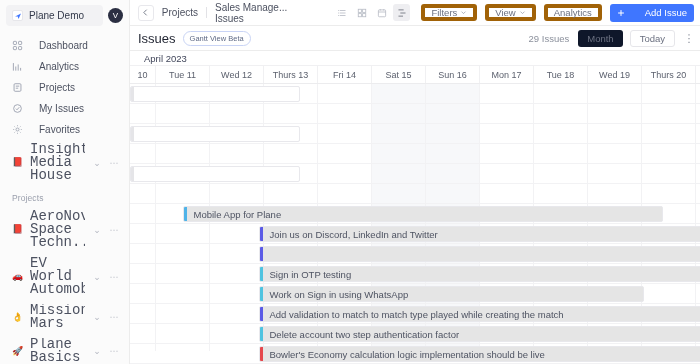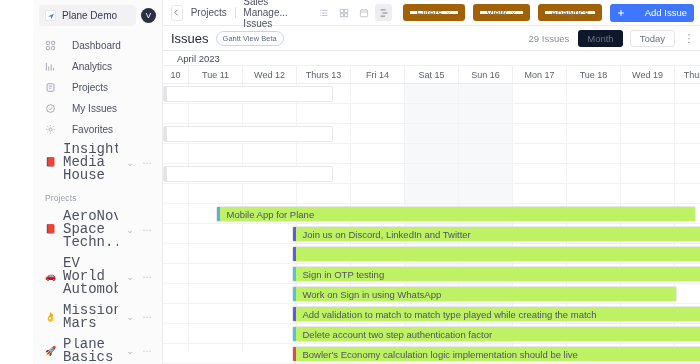--- a/index.html
+++ b/index.html
@@ -14,21 +14,20 @@
   .app { display: flex; width: 700px; height: 364px; }
 
   
   .sidebar {
     width: 130px; min-width: 130px; height: 364px;
     background: #fbfbfb;
     border-right: 1px solid #ececec;
     padding: 5px 6px 0 6px;
     overflow: hidden;
     position: relative;
-    margin-left: 33px;
   }
   .ws-row { display: flex; align-items: center; gap: 5px; margin-bottom: 9px; }
   .ws-btn {
     flex: 1; display: flex; align-items: center; gap: 6px;
     background: #f2f2f4; border-radius: 4px;
     padding: 4px 6px; height: 21px;
   }
   .ws-logo {
     width: 11px; height: 11px; border-radius: 2px; background: #ffffff;
     display: flex; align-items: center; justify-content: center;
@@ -80,21 +79,21 @@
   .crumbs { display: flex; align-items: center; gap: 8px; font-size: 10px; color: #4c5160; }
   .crumb-sep { width: 1px; height: 11px; background: #e2e2e6; }
   .spacer { flex: 1; }
   .vtoggles { display: flex; align-items: center; gap: 3px; margin-right: 3px; }
   .vt {
     width: 17px; height: 17px; border-radius: 3px;
     display: flex; align-items: center; justify-content: center; color: #b6bac4;
   }
   .vt.active { background: #eeeef1; color: #71757f; }
   .pill {
-    height: 17px; border: 7px solid #a16207; border-radius: 3px; background:#fff;
+    height: 17px; border: 4px solid #a16207; border-radius: 3px; background:#fff;
     display: flex; align-items: center; gap: 3px; padding: 0 6px;
     font-size: 9.5px; color: #6b7080; white-space: nowrap;
   }
   .addbtn {
     height: 18px; border-radius: 3px; background: #3f76ff; color: #fff;
     display: flex; align-items: center; gap: 20px; padding: 0 7px;
     font-size: 9.5px; white-space: nowrap;
   }
 
   .subbar {
@@ -127,21 +126,21 @@
     font-size: 9px; color: #5c616e; border-right: 1px solid #f0f0f2;
   }
   .grid { position: absolute; left: 0; top: 33px; width: 1200px; bottom: 0; display: flex; }
   .gcol { width: 54px; min-width: 54px; border-right: 1px solid #f2f2f4; height: 100%; }
   .gcol.we { background: #f7f8fa; }
 
   .rows { position: absolute; left: 0; top: 33px; width: 1200px; }
   .grow { height: 20px; position: relative; border-bottom: 1px solid #f2f2f4; }
   .bar {
     position: absolute; top: 2px; height: 16px;
-    background: #bef264; border: 1px solid #e8e8ec;
+    background: #e5e5e5; border: 1px solid #e8e8ec;
     border-radius: 2px; display: flex; align-items: center;
     overflow: hidden;
   }
   .bar .edge { width: 2.5px; height: 100%; flex: 0 0 2.5px; }
   .bar .btxt {
     font-size: 9.5px; color: #4e5362; padding-left: 7px;
     white-space: nowrap; overflow: hidden;
   }
   .bar.block { background: #ffffff; border-color: #e8e8ec; }
 </style>

